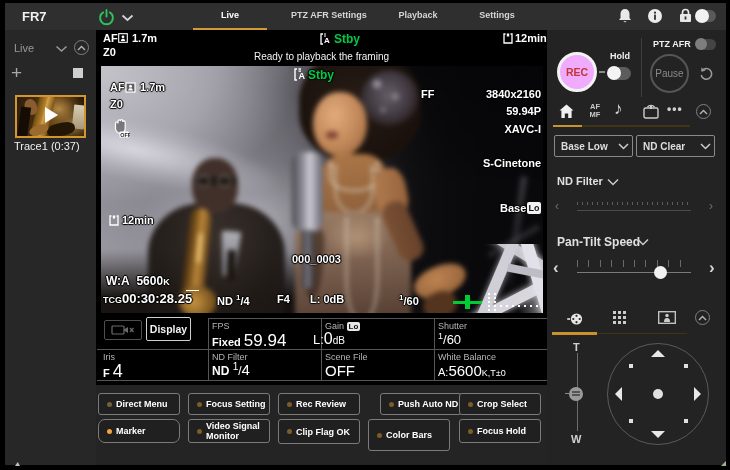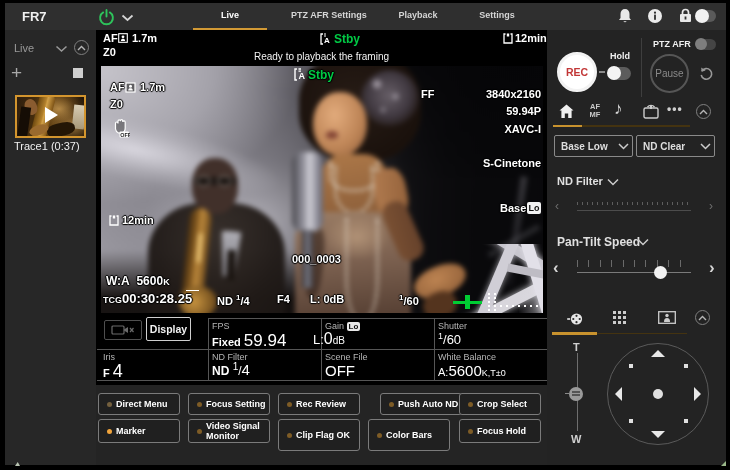--- a/index.html
+++ b/index.html
@@ -264,29 +264,29 @@
 <div class="cell-label" style="left:325px; top:352px;">Scene File</div>
 <div class="cell-val" style="left:325px; top:362px; font-size:15px;">OFF</div>
 <div class="cell-label" style="left:438px; top:352px;">White Balance</div>
 <div class="cell-val" style="left:438px; top:362px; font-size:11px;">A:<span style="font-size:15px;">5600</span><span style="font-size:9px;">K,T±0</span></div>
 
 <div class="fnbtn" style="left:98px; top:393px; height:22px;"><span class="dot" style="background:#74603e;"></span>Direct Menu</div>
 <div class="fnbtn" style="left:188px; top:393px; height:22px;"><span class="dot" style="background:#7e5c26;"></span>Focus Setting</div>
 <div class="fnbtn" style="left:278px; top:393px; height:22px;"><span class="dot" style="background:#7e5c26;"></span>Rec Review</div>
 <div class="fnbtn" style="left:368px; top:393px; height:22px;margin-left:12px;"><span class="dot" style="background:#7e5c26;"></span>Push Auto ND</div>
 <div class="fnbtn" style="left:459px; top:393px; height:22px;"><span class="dot" style="background:#7e5c26;"></span>Crop Select</div>
-<div class="fnbtn" style="left:98px; top:419px; height:24px;"><span class="dot" style="background:#f0a43c;"></span>Marker</div>
+<div class="fnbtn" style="left:98px; top:419px; height:24px;border-radius:7px;"><span class="dot" style="background:#f0a43c;"></span>Marker</div>
 <div class="fnbtn" style="left:188px; top:419px; height:24px; line-height:10px;"><span class="dot" style="background:#7e5c26;"></span>Video Signal Monitor</div>
-<div class="fnbtn" style="left:278px; top:419px; height:32px;"><span class="dot" style="background:#7e5c26;"></span>Clip Flag OK</div>
+<div class="fnbtn" style="left:278px; top:419px; height:25px;"><span class="dot" style="background:#7e5c26;"></span>Clip Flag OK</div>
 <div class="fnbtn" style="left:368px; top:419px; height:32px;"><span class="dot" style="background:#7e5c26;"></span>Color Bars</div>
 <div class="fnbtn" style="left:459px; top:419px; height:24px;text-align:right;"><span class="dot" style="background:#7e5c26;"></span>Focus Hold</div>
 
 <div id="rpanel"></div>
 
-<div class="circbtn" style="left:557px; top:52px; width:40px; height:40px; border:3px solid #f2f2f2; background:#ffffff; color:#c23737; font-size:10.5px; font-weight:bold;">REC</div>
+<div class="circbtn" style="left:557px; top:52px; width:40px; height:40px; border:3px solid #f2f2f2; background:#f0abfc; color:#c23737; font-size:10.5px; font-weight:bold;">REC</div>
 <div class="abs" style="left:599px; top:71px; width:6px; height:1.5px; background:#8a8a8a;"></div>
 <div class="abs" style="left:610px; top:51px; color:#f0f0f0; font-size:9px; font-weight:bold;">Hold</div>
 <div class="toggle" style="left:608px; top:67px; width:23px; height:13px; background:#5c5c5c;"></div>
 <div class="knob" style="left:607px; top:66px; width:14px; height:14px; background:#f4f4f4;"></div>
 <div class="abs" style="left:641px; top:38px; width:1px; height:59px; background:#3e3e3e;"></div>
 <div class="abs" style="left:653px; top:39px; color:#f0f0f0; font-size:9px; font-weight:bold;">PTZ AFR</div>
 <div class="toggle" style="left:696px; top:39px; width:20px; height:11px; background:#454545;"></div>
 <div class="knob" style="left:695px; top:38px; width:12px; height:12px; background:#7e7e7e;"></div>
 <div class="circbtn" style="left:650px; top:54px; width:39px; height:39px; border:2.5px solid #565656; color:#8a8a8a; font-size:10px;">Pause</div>
 <svg class="abs" style="left:699px; top:66px;" width="15" height="15" viewBox="0 0 15 15">

